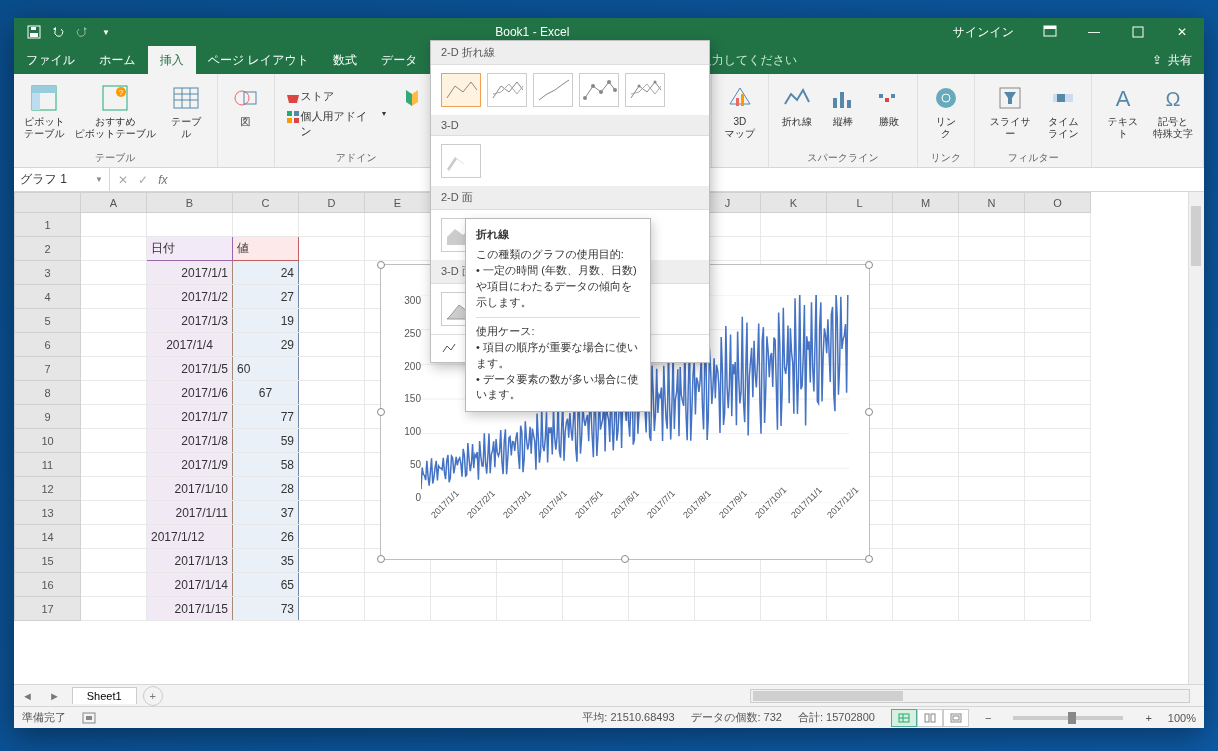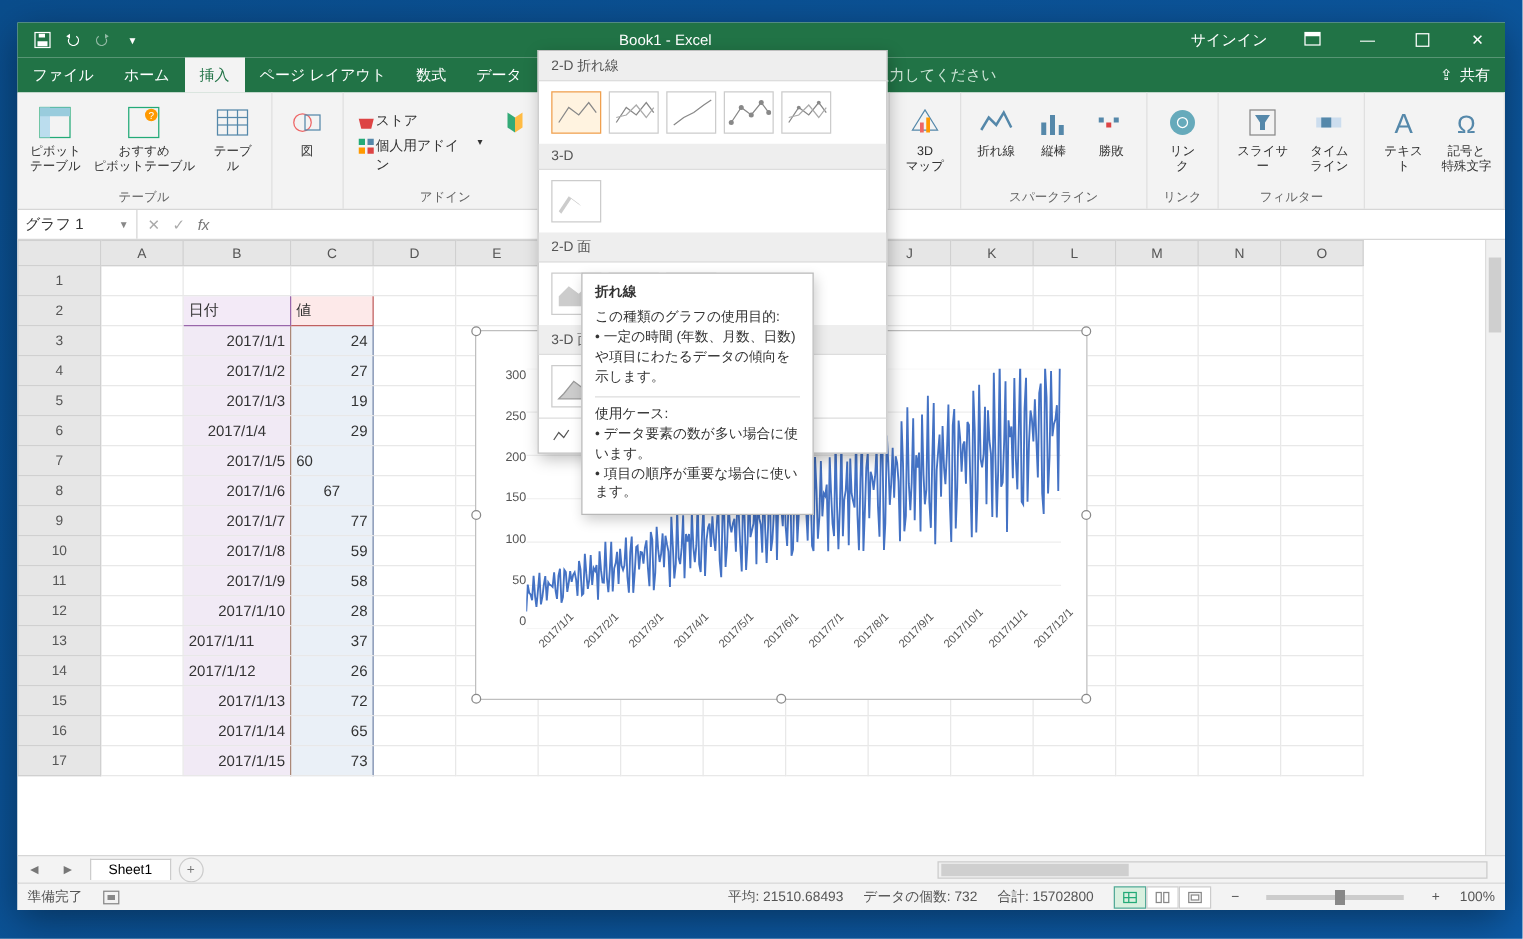--- a/index.html
+++ b/index.html
@@ -664,21 +664,21 @@
             <td></td>
             <td></td>
             <td></td>
             <td></td>
             <td></td>
             <td></td>
           </tr>
           <tr>
             <td class="rowhdr">13</td>
             <td></td>
-            <td style="background:#f1eaf5;border-left:1px solid #a87;border-right:1px solid #a87">2017/1/11</td>
+            <td style="text-align:right;background:#f1eaf5;border-left:1px solid #a87;border-right:1px solid #a87">2017/1/11</td>
             <td style="text-align:right;background:#eaf0f7;border-left:1px solid #78a;border-right:1px solid #78a">37</td>
             <td></td>
             <td></td>
             <td></td>
             <td></td>
             <td></td>
             <td></td>
             <td></td>
             <td></td>
             <td></td>
@@ -701,21 +701,21 @@
             <td></td>
             <td></td>
             <td></td>
             <td></td>
             <td></td>
           </tr>
           <tr>
             <td class="rowhdr">15</td>
             <td></td>
             <td style="text-align:right;background:#f1eaf5;border-left:1px solid #a87;border-right:1px solid #a87">2017/1/13</td>
-            <td style="text-align:right;background:#eaf0f7;border-left:1px solid #78a;border-right:1px solid #78a">72</td>
+            <td style="text-align:right;background:#eaf0f7;border-left:1px solid #78a;border-right:1px solid #78a">35</td>
             <td></td>
             <td></td>
             <td></td>
             <td></td>
             <td></td>
             <td></td>
             <td></td>
             <td></td>
             <td></td>
             <td></td>
@@ -961,15 +961,15 @@
       <span>その他の折れ線グラフ(M)...</span>
     </div>
 </div>
 
 <div class="tooltip">
   <div class="tt-title">折れ線</div>
   <div>この種類のグラフの使用目的:</div>
   <div>• 一定の時間 (年数、月数、日数) や項目にわたるデータの傾向を示します。</div>
   <hr>
   <div>使用ケース:</div>
+  <div>• 項目の順序が重要な場合に使います。</div>
   <div>• データ要素の数が多い場合に使います。</div>
-  <div>• 項目の順序が重要な場合に使います。</div>
 </div>
 
 </body></html>

